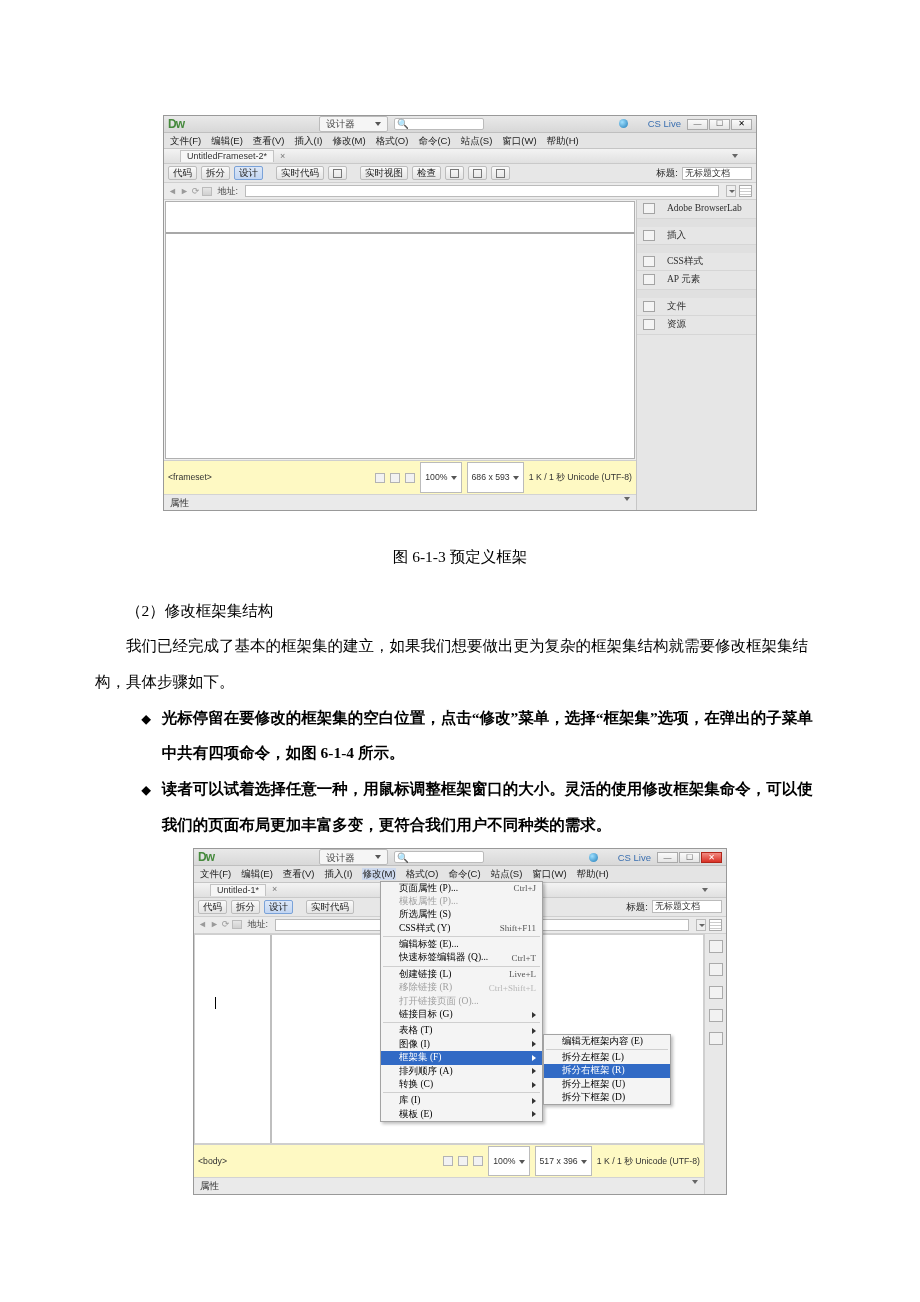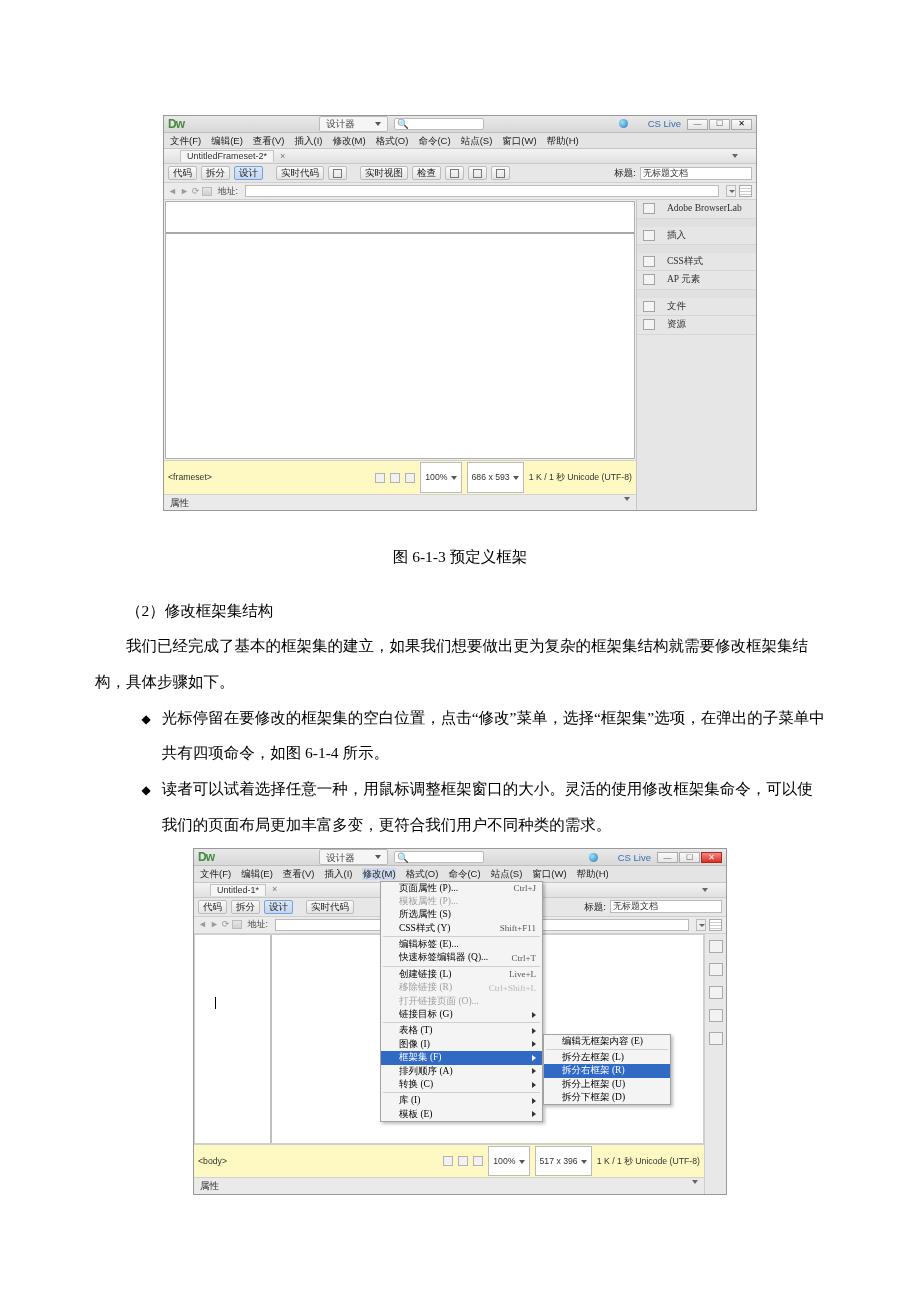--- a/index.html
+++ b/index.html
@@ -27,21 +27,21 @@
   .tab-label { background:#f6f6f6; border:1px solid #c3c3c3; border-bottom:none; padding:0 6px; font-size:9px; color:#333; }
   .tab-x { color:#777;font-size:9px; }
   .doc-tab .ddl { width:0;height:0;border-left:3px solid transparent;border-right:3px solid transparent;border-top:4px solid #666;margin-left:auto;margin-right:2px;}
 
   .viewbar { display:flex; align-items:center; gap:4px; padding:2px 4px; background:#e7e7e7; border-bottom:1px solid #cfcfcf; color:#222; }
   .vbtn { background:linear-gradient(#fafafa,#e4e4e4); border:1px solid #bcbcbc; border-radius:2px; padding:0 4px; height:14px; display:inline-flex; align-items:center; }
   .vbtn.pressed { background:linear-gradient(#dce7f7,#c3d6f2); border-color:#7aa2d8; }
   .vsep { width:5px; }
   .ic-sq { width:9px;height:9px;border:1px solid #777;display:inline-block;}
   .ttl-label{ margin-left: 8px; }
-  .ttl-input { width:112px; height:13px; background:#fff; border:1px solid #bbb; padding: 0 2px; font-size:9px; color:#333; display:inline-flex; align-items:center;}
+  .ttl-input { width:70px; height:13px; background:#fff; border:1px solid #bbb; padding: 0 2px; font-size:9px; color:#333; display:inline-flex; align-items:center;}
 
   .addrbar { display:flex; align-items:center; gap:3px; padding:2px 4px; background:#ebebeb; border-bottom:1px solid #d0d0d0; }
   .navarr { color:#9a9a9a; font-size:9px; }
   .home { width:10px;height:9px;background:linear-gradient(#e6e6e6,#d0d0d0);border:1px solid #bbb;}
   .addr-label { color:#444;font-size:9px;margin-left:2px;}
   .addr-input { flex:1; height:12px; background:#fff; border:1px solid #bbb; margin:0 4px;}
   .addr-end { width:10px;height:12px;border:1px solid #bbb;background:#efefef;position:relative;}
   .addr-end:after{content:"";position:absolute;left:2px;top:4px;border-width: 3px; border-style:solid;border-color:#666 transparent transparent;}
   .gridic { width:13px;height:12px;border:1px solid #aaa;background:
      repeating-linear-gradient(#fff 0 2px,#ccc 2px 3px),
@@ -80,21 +80,21 @@
   .dd-row .kc{margin-left:auto;color:#555;font-size:9px;}
   .dd-row.disabled .kc{color:#b7b7b7;}
   .dd-row.active{background:#316ac5;color:#fff;}
   .dd-row .arr{margin-left:auto;width:0;height:0;border-top:3px solid transparent;border-bottom:3px solid transparent;border-left:4px solid #333;}
   .dd-row.active .arr{border-left-color:#fff;}
 
   .submenu { position:absolute; left:162px; top:0; width:128px; background:#f4f4f4; border:1px solid #a3a3a3; box-shadow:2px 2px 3px rgba(0,0,0,0.25);}
 
   .caption { text-align:center; font-family:"SimSun",serif; font-size:15.5px; margin: 28px 0 18px; }
   .t-indent { text-indent: 2em; }
-  .bullets{ padding-left:3em; }
+  .bullets{ padding-left:3em;font-weight:bold; }
   .bullets li{ list-style:none; position:relative; padding-left:1.3em;}
   .bullets li:before{ content:"◆"; position:absolute; left:0; font-size:12px; top:0.5em;}
 
   .winctl.close2 span:last-child{ background:linear-gradient(#f28b82,#d93025); color:#fff; border-color:#b0261a;}
 </style>
 </head>
 <body>
 
 <div class="page">
 

